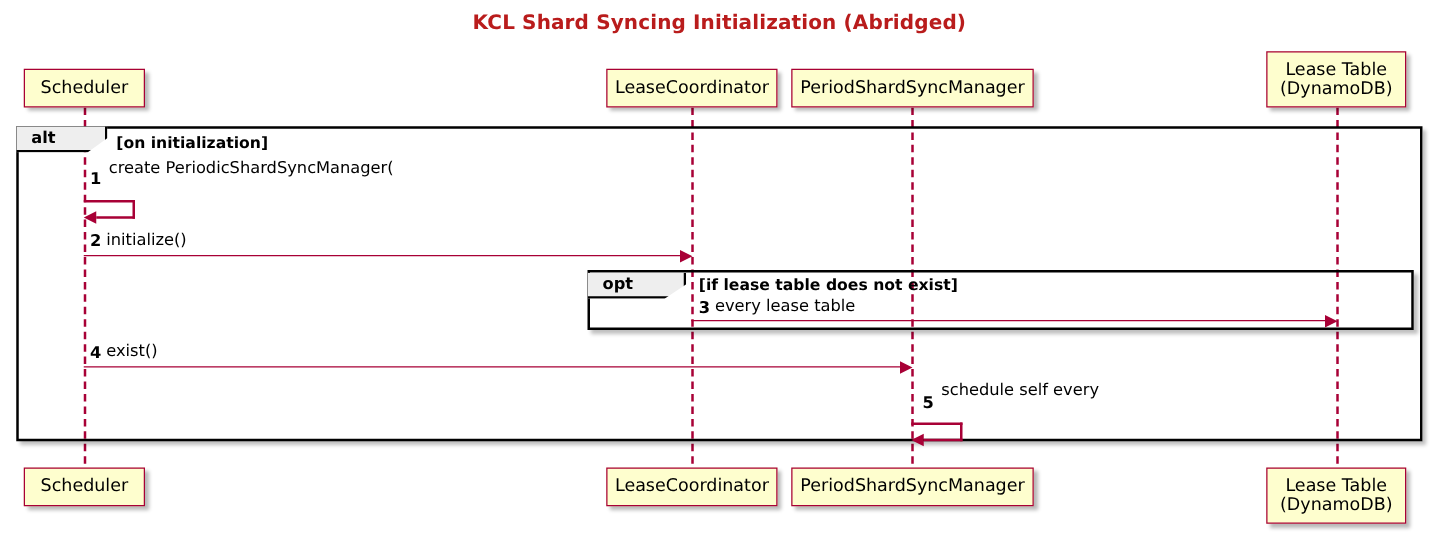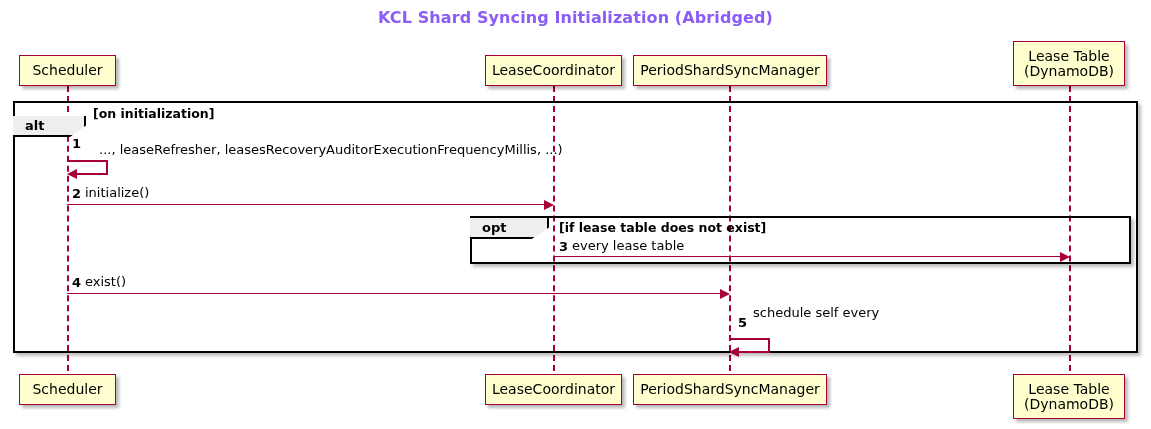--- a/index.html
+++ b/index.html
@@ -23,21 +23,21 @@
   }
   .abs { position: absolute; }
 
   
   .title {
     left: 0; top: 8px;
     width: 1151px;
     text-align: center;
     font-size: 16px;
     font-weight: bold;
-    color: #8b5cf6;
+    color: #b91c1c;
     letter-spacing: 0.1px;
   }
 
   
   .participant {
     background: #FEFECE;
     border: 1.6px solid #A80036;
     box-shadow: 3px 3px 3px rgba(0,0,0,0.28);
     display: flex;
     align-items: center;
@@ -140,27 +140,27 @@
   <div class="abs participant" style="left:633px; top:55px; width:194px; height:31px;">
     <span>PeriodShardSyncManager</span>
   </div>
 
   <div class="abs participant" style="left:1013px; top:41px; width:112px; height:45px;">
     <span>Lease Table</span>
     <span>(DynamoDB)</span>
   </div>
 
   <div class="abs fragment" style="left:13px; top:101px; width:1125px; height:252px;"></div>
-  <div class="abs fragment-label" style="left:13px; top:116px; width:73px; height:21px;">
+  <div class="abs fragment-label" style="left:13px; top:101px; width:73px; height:21px;">
     <span>alt</span>
   </div>
   <div class="abs fragment-guard" style="left:93px; top:106px;">[on initialization]</div>
 
   <div class="abs msg-num" style="left:72px; top:136px;">1</div>
-  <div class="abs msg-text" style="left:99px; top:143px;">..., leaseRefresher, leasesRecoveryAuditorExecutionFrequencyMillis, ...)</div>
+  <div class="abs msg-text" style="left:87px; top:128px;">create PeriodicShardSyncManager(</div>
 
   <div class="abs self-loop-top" style="left:67px; top:160px; width:41px; height:1.6px;"></div>
   <div class="abs self-loop-right" style="left:106.4px; top:160px; width:1.6px; height:15px;"></div>
   <div class="abs self-loop-bottom" style="left:77px; top:173.4px; width:31px; height:1.6px;"></div>
   <div class="abs arrow-left" style="left:67px; top:169.4px;"></div>
 
   <div class="abs msg-num" style="left:72px; top:186px;">2</div>
   <div class="abs msg-text" style="left:85px; top:186px;">initialize()</div>
   <div class="abs msg-line" style="left:67px; top:204px; width:482px;"></div>
   <div class="abs arrow-right" style="left:544px; top:199.5px;"></div>

